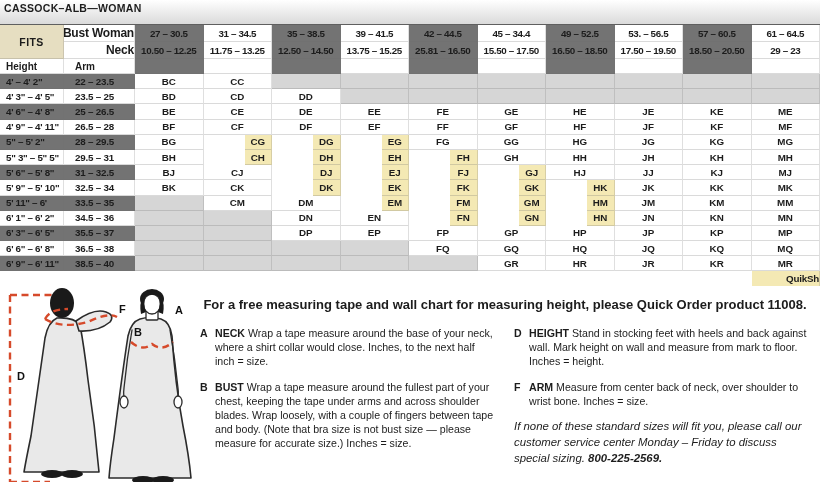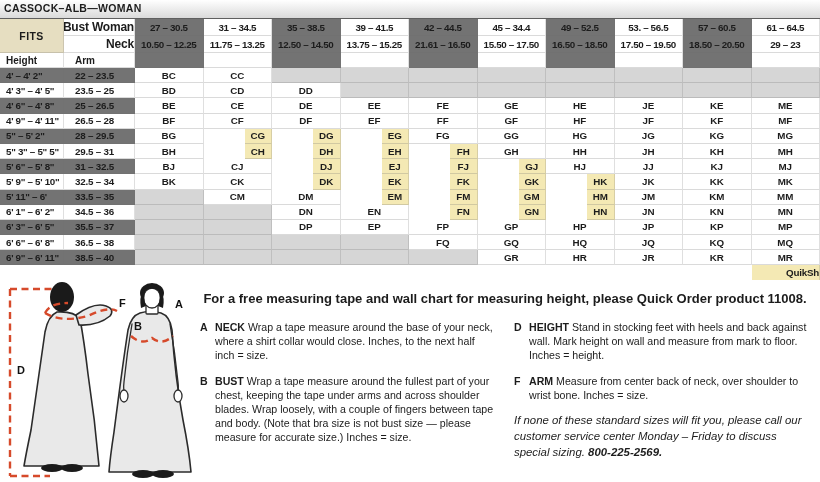--- a/index.html
+++ b/index.html
@@ -4,21 +4,21 @@
 <style>
   html,body{margin:0;padding:0;}
   body{
     width:820px;height:482px;background:#fff;color:#1c1c1c;
     font-family:"Liberation Sans",sans-serif;overflow:hidden;
   }
   .page{position:relative;width:820px;height:482px;overflow:hidden;}
 
   
   .table-title{
-    box-sizing:border-box;height:19px;padding:2px 16px 0 4px;
+    box-sizing:border-box;height:25px;padding:2px 16px 0 4px;
     font-size:10.5px;font-weight:bold;letter-spacing:.3px;
     background:linear-gradient(#ffffff,#dadada);
     border-bottom:1px solid #5f5f5f;white-space:nowrap;
   }
   .size-grid{
     display:grid;width:820px;
     grid-template-columns:64px 71px repeat(10,1fr);
     grid-template-rows:17px 17px 15px repeat(13,15.2px) 15px;
   }
   .cell{
@@ -78,21 +78,21 @@
       <div class="cell head">45 – 34.4</div>
       <div class="cell head cream">49 – 52.5</div>
       <div class="cell head">53. – 56.5</div>
       <div class="cell head cream">57 – 60.5</div>
       <div class="cell head">61 – 64.5</div>
       <div class="cell sublab">Neck</div>
       <div class="cell head cream">10.50 – 12.25</div>
       <div class="cell head">11.75 – 13.25</div>
       <div class="cell head cream">12.50 – 14.50</div>
       <div class="cell head">13.75 – 15.25</div>
-      <div class="cell head cream">21.61 – 16.50</div>
+      <div class="cell head cream">25.81 – 16.50</div>
       <div class="cell head">15.50 – 17.50</div>
       <div class="cell head cream">16.50 – 18.50</div>
       <div class="cell head">17.50 – 19.50</div>
       <div class="cell head cream">18.50 – 20.50</div>
       <div class="cell head">29 – 23</div>
       <div class="cell collab">Height</div>
       <div class="cell collab arm">Arm</div>
       <div class="cell filler cream"></div>
       <div class="cell filler"></div>
       <div class="cell filler cream"></div>

